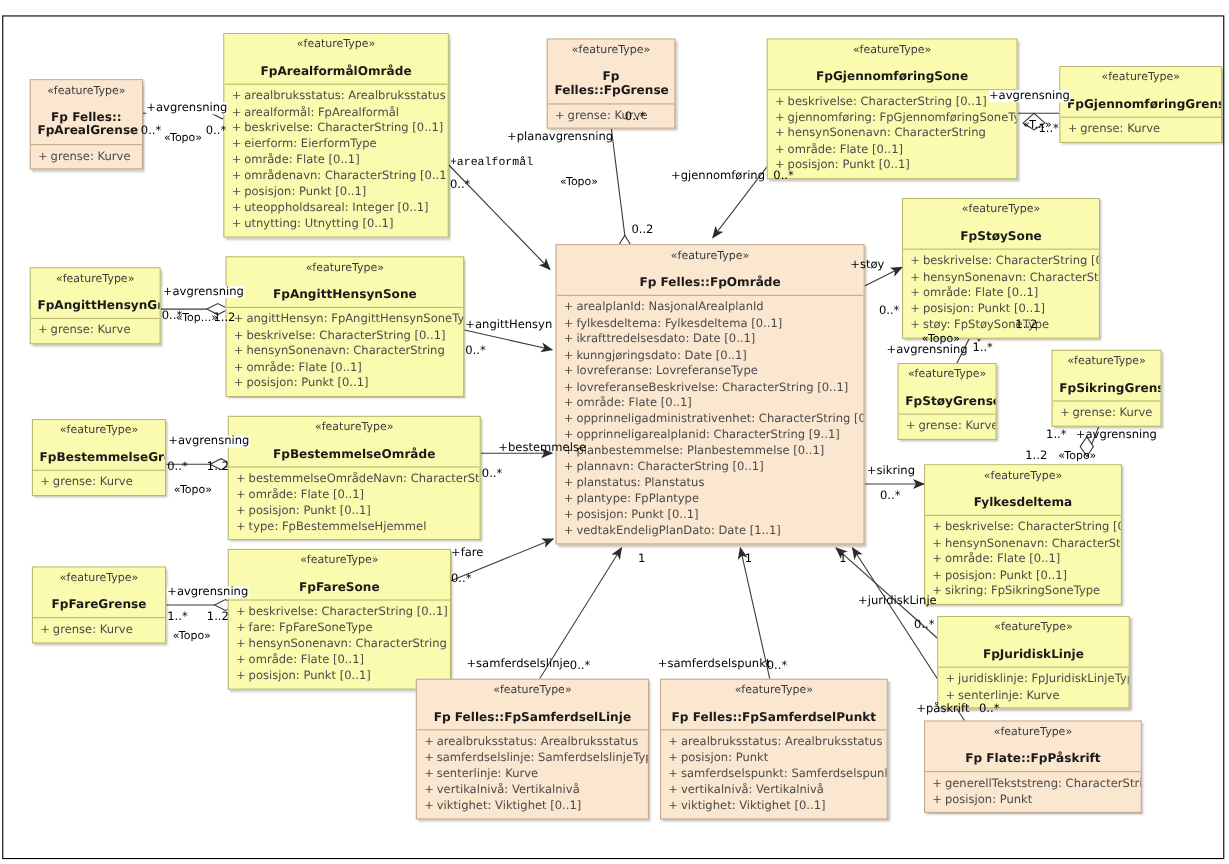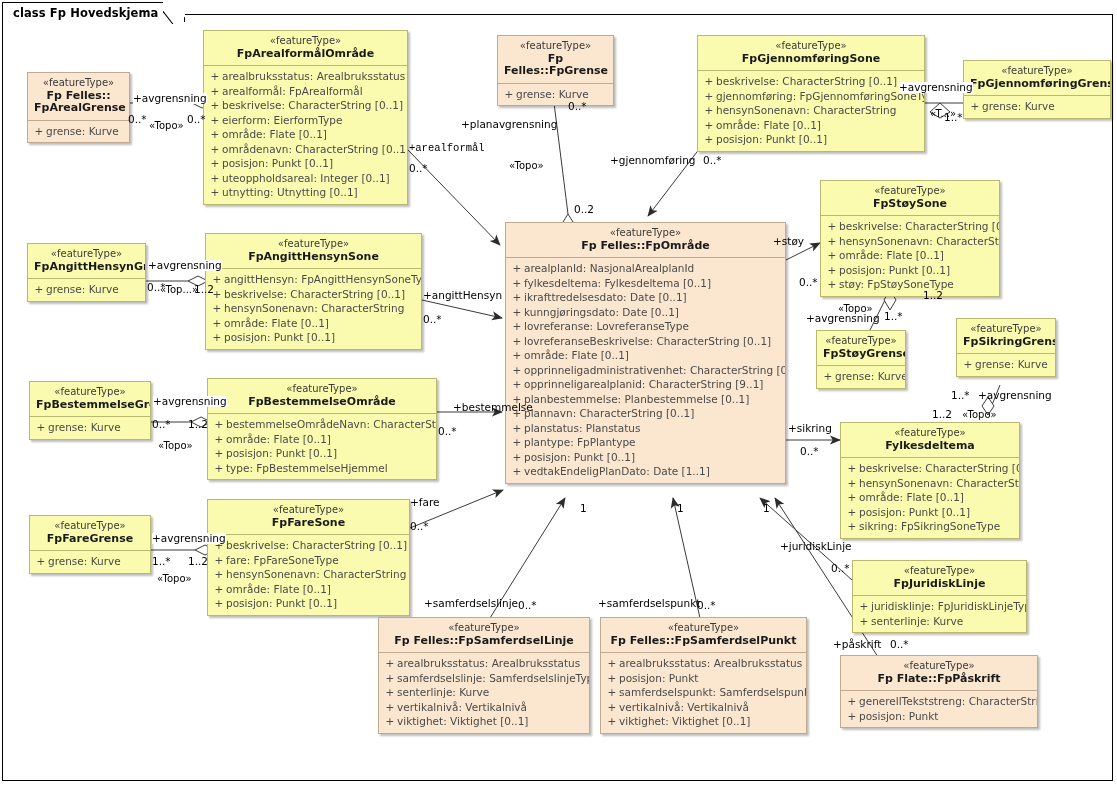--- a/index.html
+++ b/index.html
@@ -105,20 +105,21 @@
     color: #3a3a3a;
     display: block;
     font-weight: normal;
   }
   .uml .cname {
     font-size: 11px;
     font-weight: bold;
     color: #1a1a1a;
     display: block;
     white-space: pre-line;
+    margin-top: 11px;
   }
   .uml .attrs {
     padding: 3px 4px 4px 4px;
   }
   .uml .attr {
     display: flex;
     align-items: baseline;
     line-height: 14.5px;
     white-space: nowrap;
     font-size: 10.5px;
@@ -144,24 +145,20 @@
   .lbl.mult { font-size: 10.5px; }
   .lbl.stereo-lbl { font-size: 10px; }
   .lbl.onwhite { background: #ffffff; }
 </style>
 </head>
 <body>
 
 <div id="canvas">
 
   <div id="frame"></div>
-  <div id="title-tab">
-    <span>class Fp Hovedskjema</span>
-    <span class="fold"></span>
-  </div>
 
   <svg id="wires" viewBox="0 0 1117 785" xmlns="http://www.w3.org/2000/svg">
     <defs>
       <marker id="arrowFilled" viewBox="0 0 12 12" refX="11" refY="6" markerWidth="11" markerHeight="11" orient="auto-start-reverse">
         <path d="M0,1 L12,6 L0,11 L3,6 Z" fill="#2b2b2b"></path>
       </marker>
     </defs>
     <g stroke="#3a3a3a" stroke-width="1" fill="none">
 
       <line x1="130" y1="103" x2="192" y2="103"></line>

